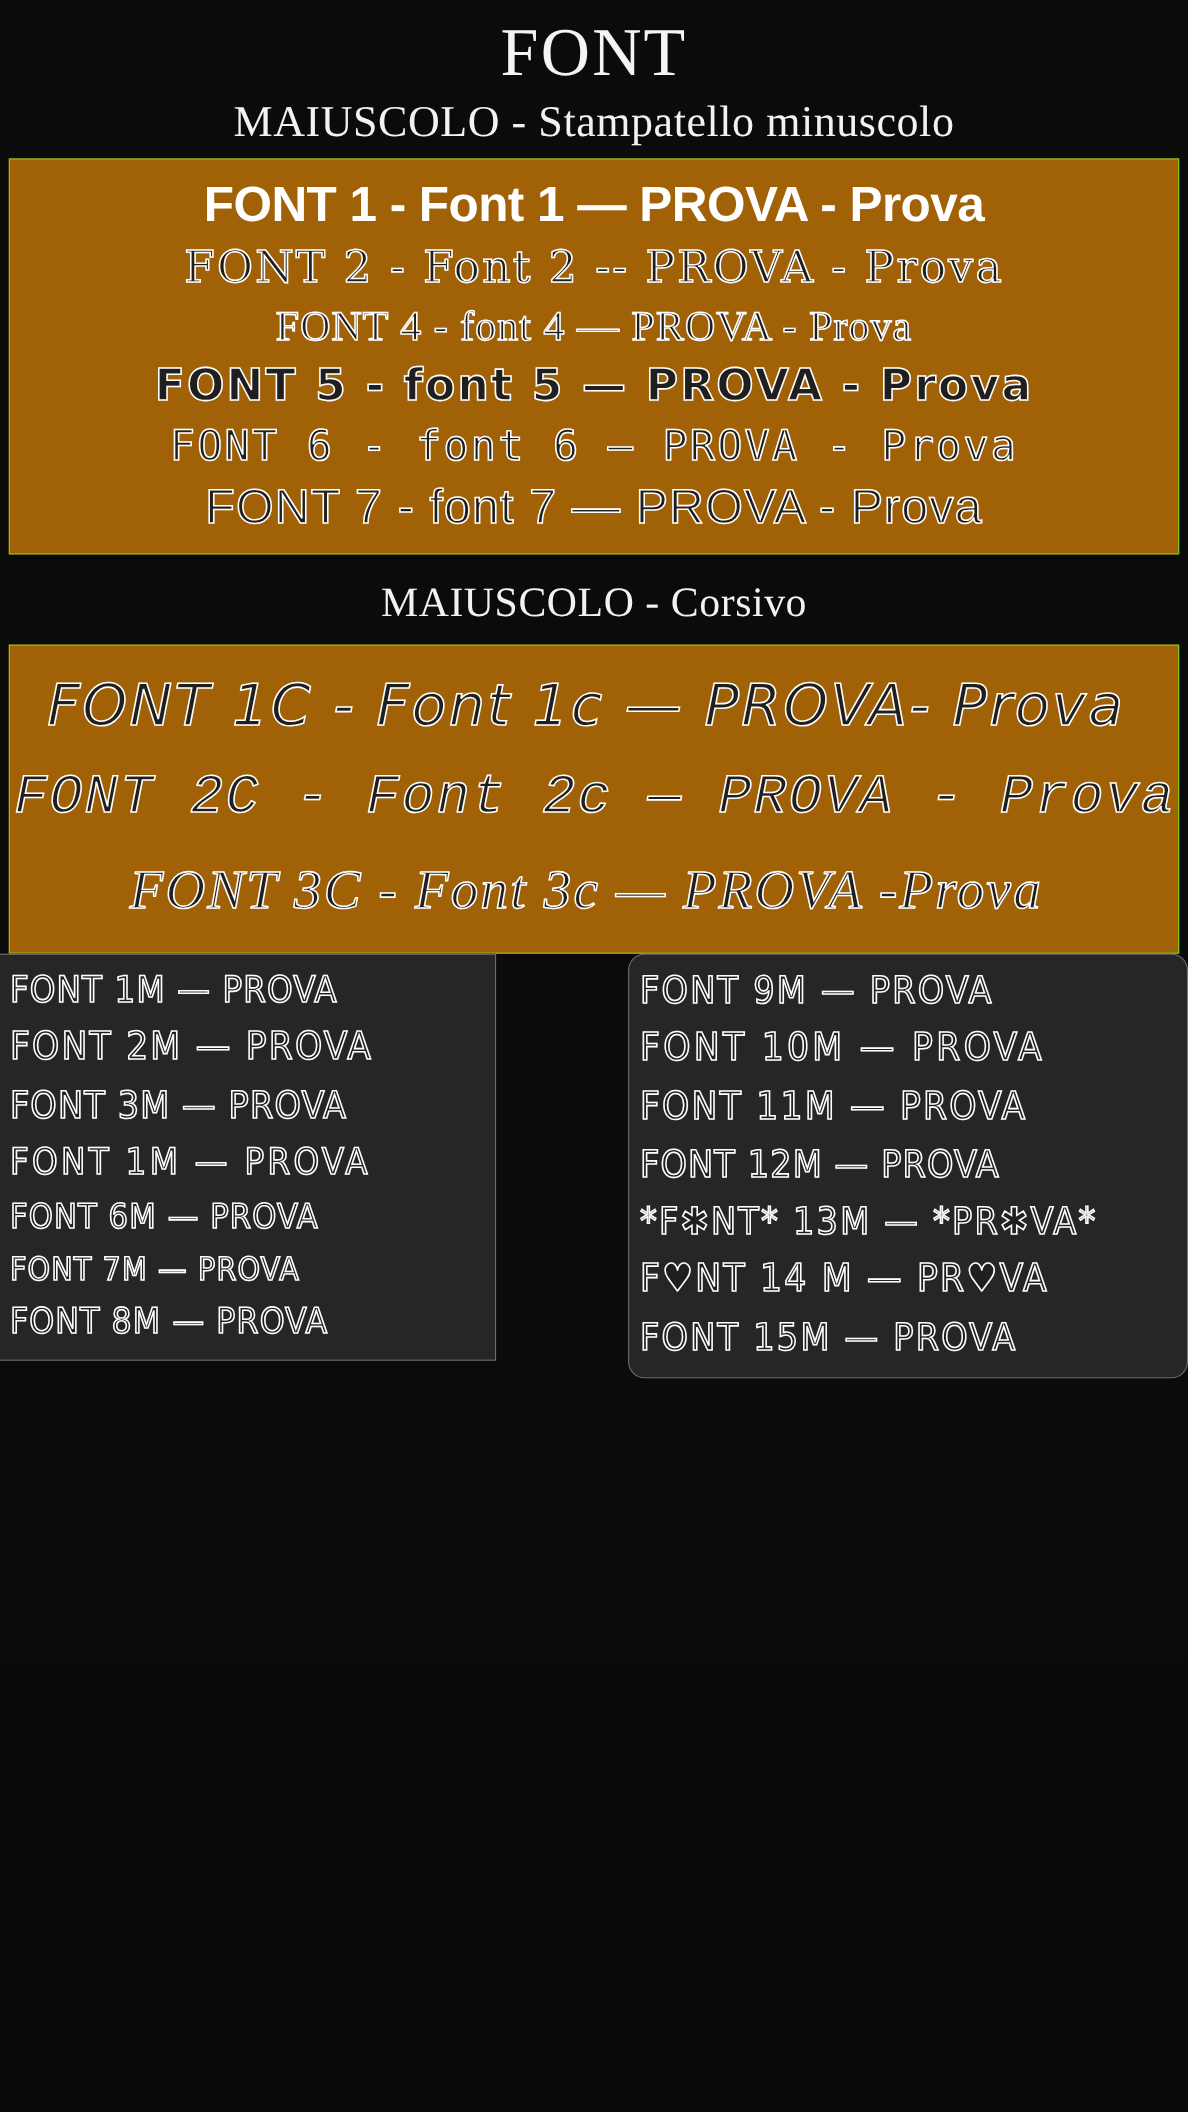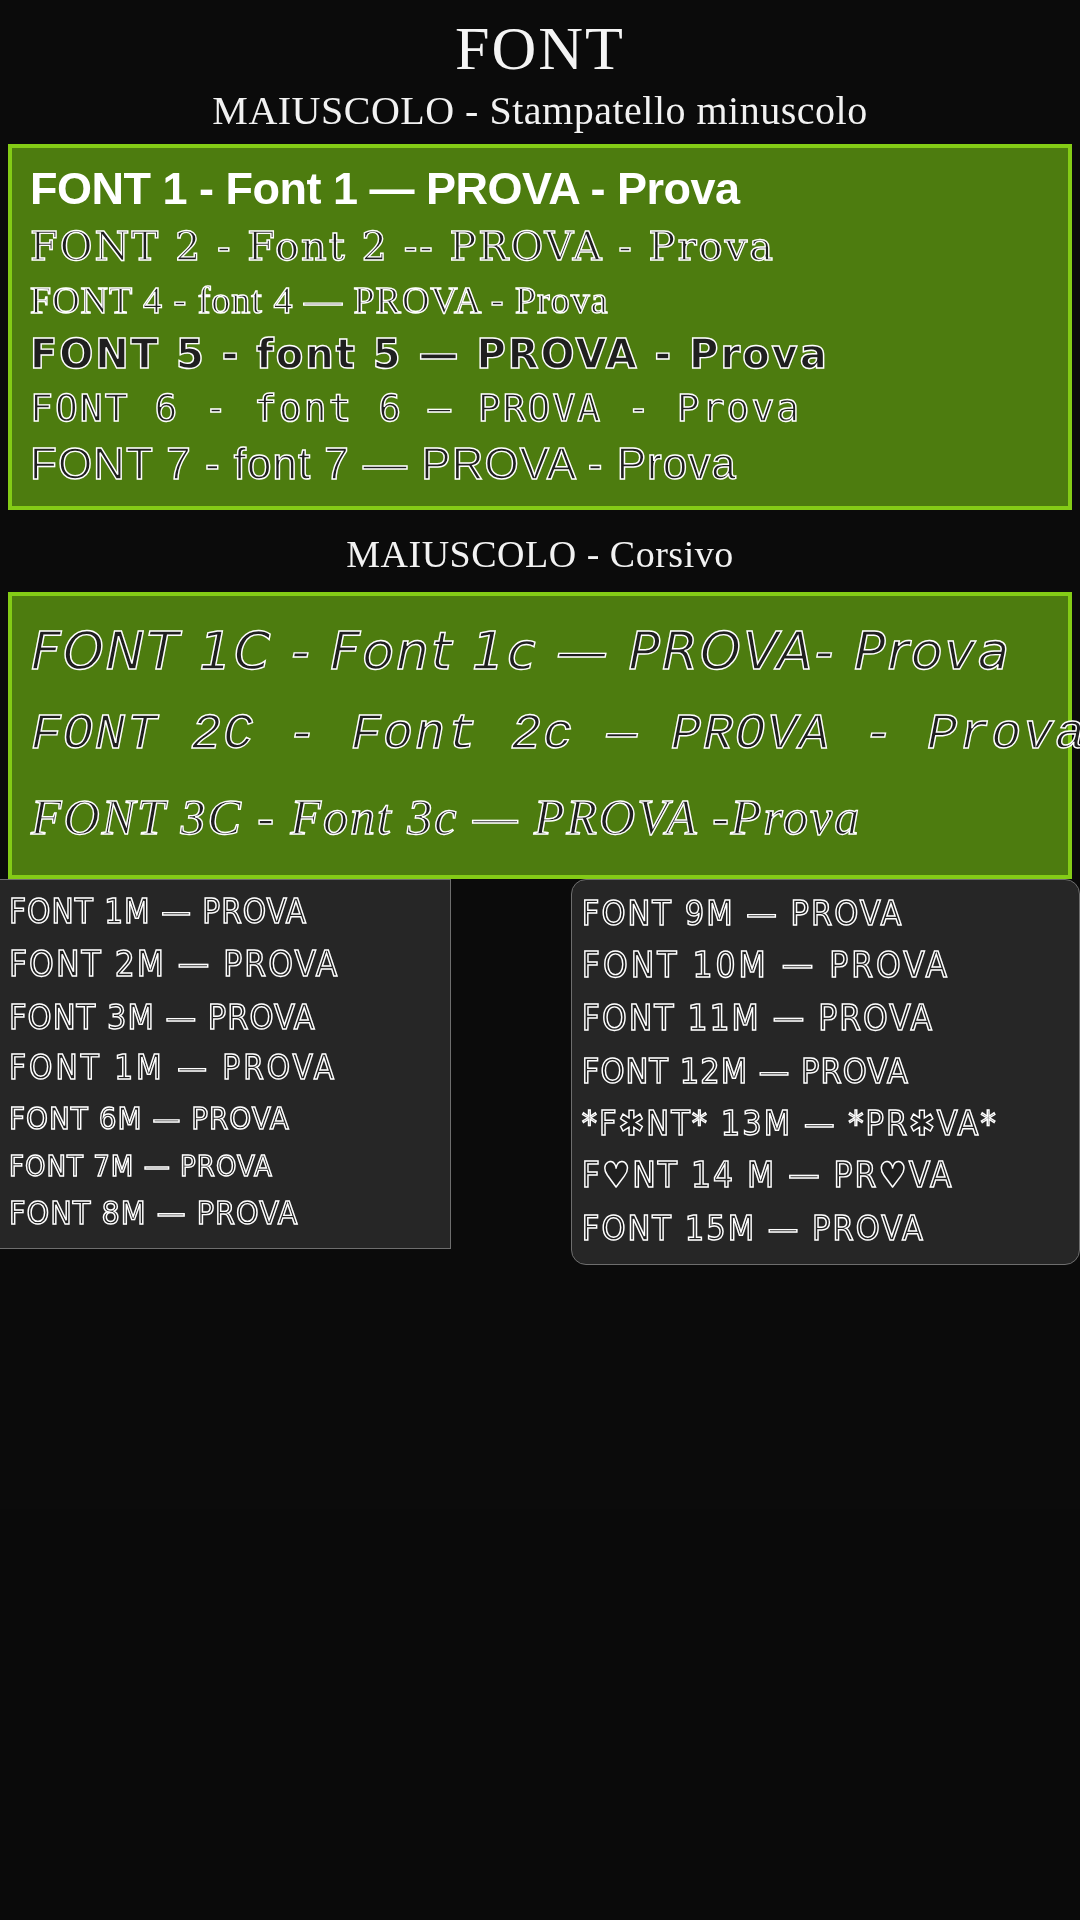--- a/index.html
+++ b/index.html
@@ -45,31 +45,32 @@
     font-family: "Liberation Serif", serif;
     font-size: 38px;
     text-align: center;
     color: #f2f2f2;
     margin: 22px 0 12px 0;
     letter-spacing: 0.5px;
   }
 
   
   .panel {
-    background: #4d7c0f;
-    border: 4px solid #84cc16;
+    background: #a16207;
+    border: 1px solid #84cc16;
     box-sizing: border-box;
+    text-align: center;
   }
   .panel-1 {
     margin: 10px 8px 0 8px;
     padding: 16px 18px 18px 18px;
   }
   .panel-2 {
     margin: 16px 8px 0 8px;
-    padding: 26px 18px 30px 19px;
+    padding: 26px 18px 30px 4px;
   }
 
   .cols {
     display: flex;
     gap: 92px;
     margin: 0 0 0 0;
     padding: 0 0 0 0;
     align-items: flex-start;
   }
   .panel-col {

